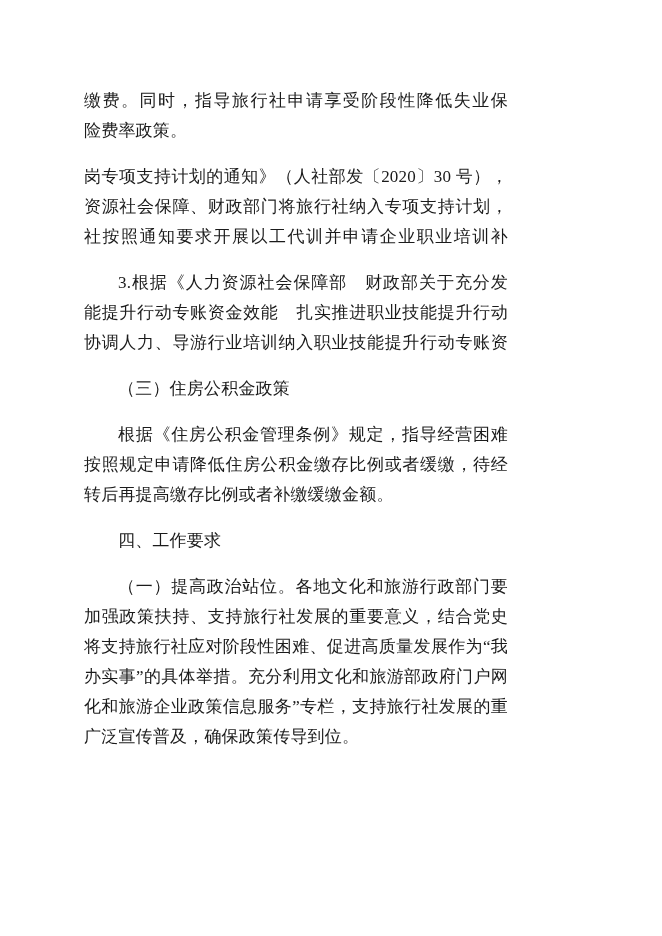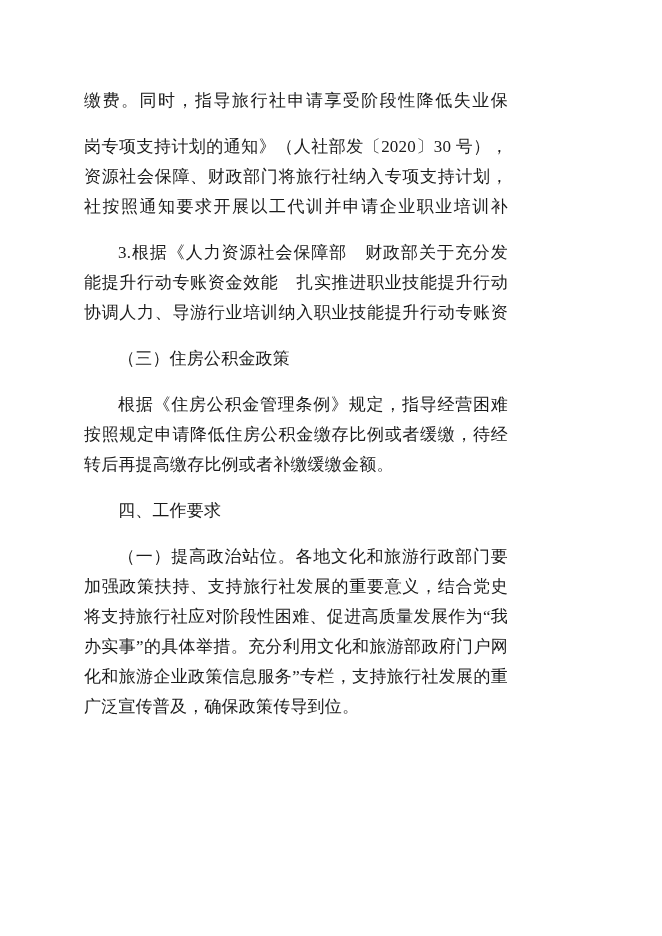--- a/index.html
+++ b/index.html
@@ -45,20 +45,21 @@
     text-indent: 2em;
   }
 </style>
 </head>
 <body>
 
 <div class="page">
 
   <div class="para">
     <div class="line fill">缴费。同时，指导旅行社申请享受阶段性降低失业保险、工伤保</div>
+    <div class="line last">险费率政策。</div>
   </div>
 
   <div class="para">
     <div class="line fill">岗专项支持计划的通知》（人社部发〔2020〕30 号），协调人力</div>
     <div class="line fill">资源社会保障、财政部门将旅行社纳入专项支持计划，指导旅行</div>
     <div class="line last">社按照通知要求开展以工代训并申请企业职业培训补贴。</div>
   </div>
 
   <div class="para">
     <div class="line fill indent">3.根据《人力资源社会保障部　财政部关于充分发挥职业技</div>

